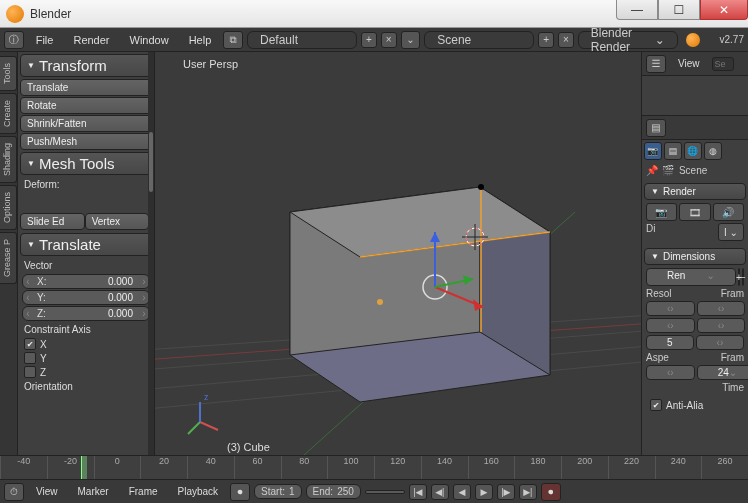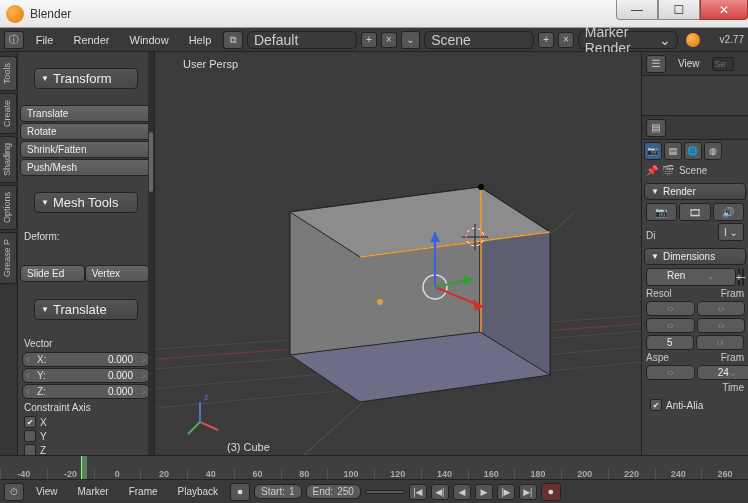--- a/index.html
+++ b/index.html
@@ -12,35 +12,35 @@
 .winbtns { display: flex; height: 100%; }
 .winbtn { width: 42px; height: 20px; border: 1px solid #8a8a8a; border-top: none; display: flex; align-items: center; justify-content: center; font-size: 12px; background: linear-gradient(#f0f0f0,#d8d8d8); }
 .winbtn.close { width: 48px; background: linear-gradient(#e88,#d34444); color: #fff; border-color: #a33; border-top-right-radius: 0; border-bottom-right-radius: 4px; }
 .winbtn.min, .winbtn.max { color: #333; }
 .winbtn:first-child { border-bottom-left-radius: 4px; }
 
 
 .infohdr { height: 24px; background: #393939; display: flex; align-items: center; border-bottom: 1px solid #222; gap: 4px; padding: 0 4px; }
 .hdricon { width: 20px; height: 18px; background: #555; border: 1px solid #222; border-radius: 3px; display: flex; align-items: center; justify-content: center; font-size: 10px; }
 .menuitm { padding: 0 8px; color: #ddd; cursor: pointer; }
-.selector { height: 18px; background: #3a3a3a; border: 1px solid #222; border-radius: 6px; display: flex; align-items: center; padding: 0 6px; font-size: 14px; gap: 4px; }
+.selector { height: 18px; background: #3a3a3a; border: 1px solid #222; border-radius: 6px; display: flex; align-items: center; padding: 0 12px; font-size: 12px; gap: 4px; }
 .selector.wide { flex: 0 0 auto; }
 .sqbtn { width: 16px; height: 16px; background: #555; border: 1px solid #222; border-radius: 3px; display: flex; align-items: center; justify-content: center; font-size: 10px; }
 .spacer { flex: 1; }
 .version { font-size: 10px; color: #ccc; margin-left: 16px; }
 .blorange { width: 14px; height: 14px; background: radial-gradient(circle at 35% 35%, #ffb455, #e07800); border-radius: 50%; }
 
 
 .main { display: flex; height: calc(100% - 52px); }
 .leftcol { width: 137px; background: #3f3f3f; border-right: 1px solid #222; display: flex; flex-direction: column; position: relative; }
 .tabstrip { width: 18px; background: #353535; border-right: 1px solid #222; display: flex; flex-direction: column; gap: 2px; padding-top: 4px; }
 .tab { writing-mode: vertical-rl; transform: rotate(180deg); font-size: 9px; padding: 6px 2px; color: #bbb; background: #3f3f3f; border: 1px solid #222; border-right: none; border-radius: 3px 0 0 3px; }
 .tab.active { background: #4a4a4a; }
 .leftpanels { flex: 1; overflow: hidden; }
-.panelhdr { background: linear-gradient(#555,#474747); border: 1px solid #222; border-radius: 4px; margin: 16px; padding: 2px 6px; font-size: 13px; color: #eee; display: flex; align-items: center; gap: 4px; }
+.panelhdr { background: linear-gradient(#555,#474747); border: 1px solid #222; border-radius: 4px; margin: 2px; padding: 2px 6px; font-size: 15px; color: #eee; display: flex; align-items: center; gap: 4px; }
 .panelhdr::before { content: "▼"; font-size: 8px; }
 .btnrow { margin: 1px 2px; }
 .pbtn { display: block; width: 100%; background: linear-gradient(#646464,#565656); border: 1px solid #222; border-radius: 4px; padding: 2px 6px; font-size: 10px; color: #eee; text-align: left; margin-bottom: 1px; }
 .pbtn.half { display: inline-block; width: 49%; margin-top: 20px; }
 .lbl { font-size: 10px; color: #ddd; padding: 2px 6px; }
 .numfield { display: flex; background: #5a5a5a; border: 1px solid #222; border-radius: 6px; margin: 1px 4px; font-size: 10px; align-items: center; }
 .numfield .nlbl { flex: 0 0 22px; padding: 1px 4px; color: #ddd; }
 .numfield .nval { flex: 1; text-align: right; padding: 1px 6px; color: #eee; }
 .numfield .nctrl { width: 10px; text-align: center; color: #888; }
 .chk { display: flex; align-items: center; gap: 4px; font-size: 10px; color: #ddd; padding: 1px 6px; }
@@ -67,27 +67,27 @@
 .rightcol { width: 107px; background: #3f3f3f; border-left: 1px solid #222; display: flex; flex-direction: column; }
 .rhead { height: 24px; background: #393939; border-bottom: 1px solid #222; display: flex; align-items: center; gap: 4px; padding: 0 4px; font-size: 10px; }
 .routl { padding: 4px; border-bottom: 1px solid #222; }
 .gridicons { display: flex; flex-wrap: wrap; gap: 2px; padding: 2px; }
 .gridicons .iconbtn { width: 18px; height: 18px; font-size: 9px; }
 .breadcrumb { padding: 3px 4px; display: flex; align-items: center; gap: 4px; font-size: 10px; }
 .rpanel { padding: 2px; }
 .rpanel .panelhdr { margin: 2px 0; font-size: 10px; }
 .minirow { display: flex; gap: 2px; padding: 1px 2px; }
 .minirow .iconbtn { flex: 1; min-width: 0; }
-.rlbl { font-size: 10px; color: #ccc; padding: 1px 2px; display: flex; justify-content: space-between; align-items: flex-end; }
+.rlbl { font-size: 10px; color: #ccc; padding: 1px 2px; display: flex; justify-content: space-between; }
 .spinbox { width: 100%; background: #5a5a5a; border: 1px solid #222; border-radius: 4px; font-size: 10px; color: #eee; padding: 1px 20px; display: flex; justify-content: space-between; }
 .spinbox span.arrow { color: #888; }
 
 
 .timeline { height: 24px; background: #3f3f3f; border-top: 1px solid #222; position: absolute; left: 0; right: 0; bottom: 24px; }
-.timeline .ruler { height: 24px; display: flex; align-items: flex-end; position: relative; font-weight: bold; }
+.timeline .ruler { height: 24px; display: flex; position: relative; }
 .timeline .tick { flex: 1; text-align: center; font-size: 9px; color: #aaa; border-left: 1px solid #555; padding-bottom: 1px; }
 .timeline .cursor { position: absolute; left: 81px; top: 0; bottom: 0; width: 6px; background: rgba(120,200,120,0.5); border-left: 1px solid #8f8; }
 
 .timelinehdr { height: 24px; background: #393939; border-top: 1px solid #222; position: absolute; left: 0; right: 0; bottom: 0; display: flex; align-items: center; gap: 4px; padding: 0 4px; font-size: 10px; overflow: hidden; }
 .frmfield { background: #5a5a5a; border: 1px solid #222; border-radius: 6px; padding: 1px 6px; font-size: 10px; display: flex; gap: 4px; }
 .playbtn { width: 18px; height: 16px; background: #555; border: 1px solid #222; border-radius: 3px; display: flex; align-items: center; justify-content: center; font-size: 9px; }
 </style>
 </head>
 <body>
 
@@ -113,21 +113,21 @@
   </div>
   <div class="sqbtn">+</div>
   <div class="sqbtn">×</div>
   <div class="hdricon">⌄</div>
   <div class="selector wide" style="width:110px;">
     <span>Scene</span>
   </div>
   <div class="sqbtn">+</div>
   <div class="sqbtn">×</div>
   <div class="selector wide" style="width:100px;">
-    <span>Marker Render</span>
+    <span>Blender Render</span>
     <span>⌄</span>
   </div>
   <div class="spacer"></div>
   <div class="blorange"></div>
   <div class="version">v2.77</div>
 </div>
 
 <div class="main">
 
   <div class="tabstrip">

